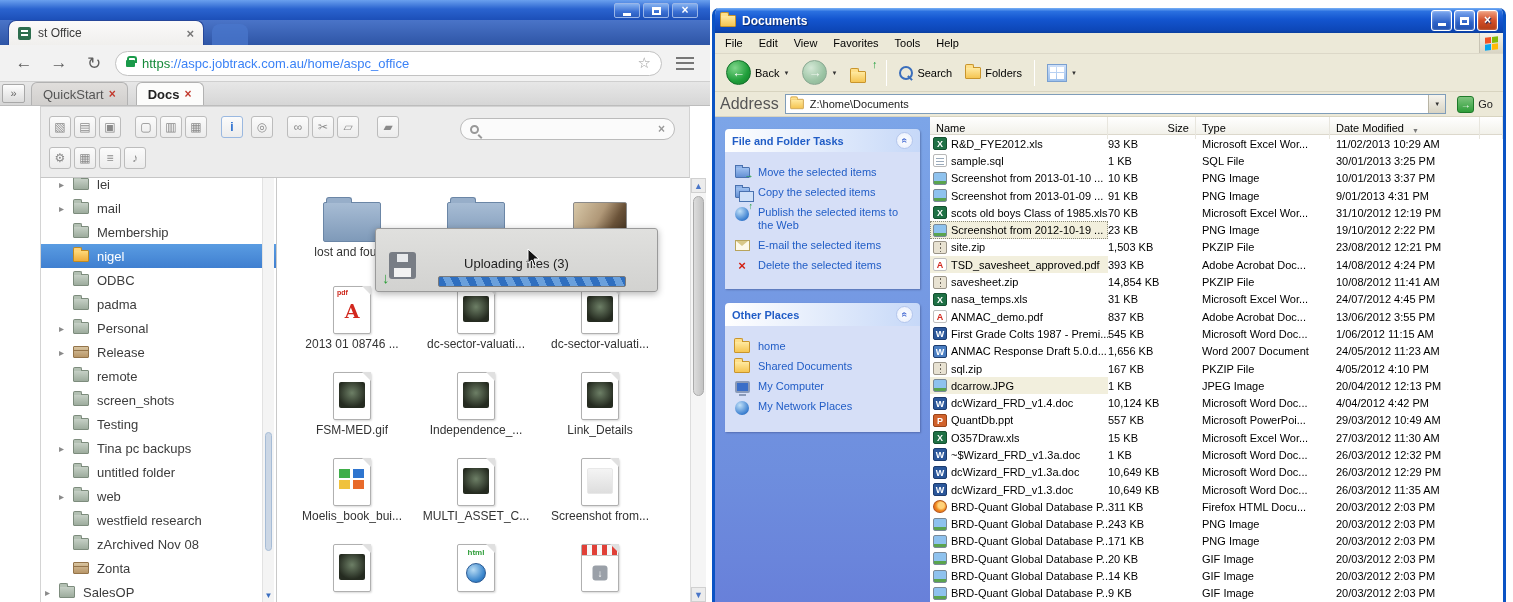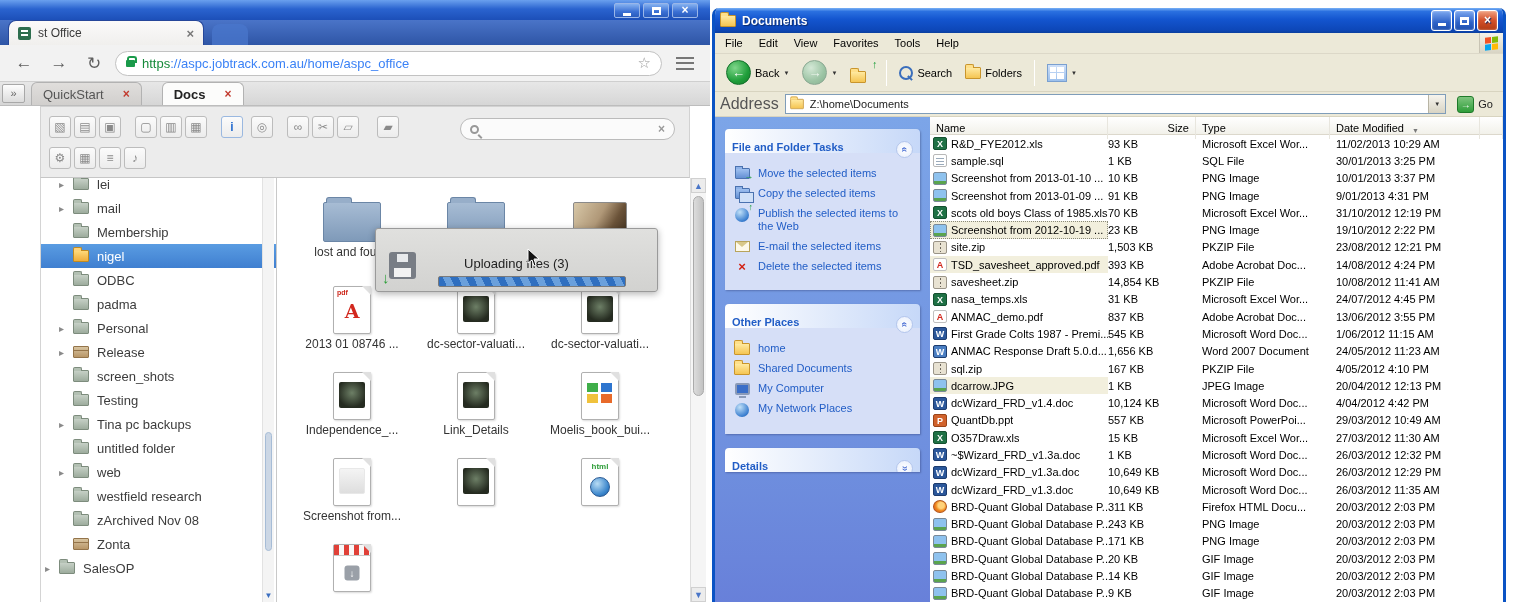--- a/index.html
+++ b/index.html
@@ -31,22 +31,22 @@
 .lock{width:9px;height:7px;background:#1a9a4a;border-radius:1px;position:relative;margin-right:7px;flex:0 0 9px}
 .lock::before{content:'';position:absolute;top:-4px;left:1px;width:6px;height:5px;border:2px solid #1a9a4a;border-bottom:none;border-radius:3px 3px 0 0}
 .scheme{color:#168a3a}
 .urlrest{color:#3b82f6;white-space:nowrap;overflow:hidden}
 .star{margin-left:auto;color:#9a9a9a;font-size:15px}
 .hamb{display:inline-block;width:18px;height:13px;border-top:2px solid #777;border-bottom:2px solid #777;position:relative;margin:0 16px 0 8px}
 .hamb::after{content:'';position:absolute;left:0;right:0;top:3.5px;height:2px;background:#777}
 .pagetabs{height:24px;background:linear-gradient(#e7e7e7,#d6d6d6);border-bottom:1px solid #bdbdbd;display:flex;align-items:flex-end;padding-left:2px}
 .ovf{width:23px;height:19px;margin:0 6px 2px 0;background:linear-gradient(#fdfdfd,#dcdcdc);border:1px solid #a8a8a8;border-radius:2px;
   color:#666;font-size:11px;text-align:center;line-height:17px}
-.ptab{height:23px;display:flex;align-items:center;gap:19px;padding:0 11px;border:1px solid #b2b2b2;border-bottom:none;
-  border-radius:6px 6px 0 0;background:linear-gradient(#e0dedc,#d1cfcd);font-size:13px;color:#555;margin-right:20px}
+.ptab{height:23px;display:flex;align-items:center;gap:5px;padding:0 11px;border:1px solid #b2b2b2;border-bottom:none;
+  border-radius:6px 6px 0 0;background:linear-gradient(#e0dedc,#d1cfcd);font-size:13px;color:#555;margin-right:8px}
 .ptab.active{background:#fcfcfb;color:#222;font-weight:bold}
 .ptab .px{color:#c23a2e;font-weight:bold;font-size:12px}
 .app-toolbar{position:absolute;left:40px;top:106px;width:650px;height:72px;background:#ececec;border:1px solid #d2d2d2;border-bottom:1px solid #c6c6c6}
 .tbrow{position:absolute;left:8px;display:flex;align-items:center}
 #tb-row1{top:9px}
 #tb-row2{top:40px}
 .tbtn{width:22px;height:22px;border:1px solid #bcbcbc;border-radius:3px;background:linear-gradient(#fbfbfb,#ececec);
   color:#8a8a8a;font-size:12px;display:flex;align-items:center;justify-content:center;margin-right:3px}
 .tbtn.info{color:#2a6fd0;font-weight:bold;border-color:#9ab8e0}
 .searchbox{position:absolute;right:14px;top:11px;width:215px;height:22px;border:1px solid #bbb;border-radius:11px;background:#fbfbfb;
@@ -147,22 +147,22 @@
 .views i{background:#fff;display:block}
 .xp-addr{height:25px;background:#ece9d8;display:flex;align-items:center;padding:0 5px;gap:6px;border-bottom:1px solid #d8d4c0}
 .alabel{font-size:16px;color:#555}
 .abox{flex:1;height:20px;background:#fff;border:1px solid #7f9db9;display:flex;align-items:center;padding-left:3px;gap:5px;font-size:11px}
 .abox .dd{margin-left:auto;width:17px;height:18px;background:linear-gradient(#f6f4ee,#d8d4c4);border-left:1px solid #b8b4a4;text-align:center;font-size:6px;color:#333;line-height:18px}
 .gobtn{display:flex;align-items:center;gap:4px;padding:0 5px;font-size:11px}
 .gocirc{width:17px;height:17px;border-radius:3px;background:linear-gradient(#7ec47e,#2f9e3a);border:1px solid #1f7a2a;color:#fff;font-size:10px;line-height:15px;text-align:center;font-weight:bold}
 .xp-body{position:absolute;top:109px;left:0;right:0;bottom:0;display:flex}
 .tpane{width:215px;background:linear-gradient(180deg,#7ca5e8 0%,#6e8ede 60%,#6375d6 100%);padding:12px 10px;overflow:hidden;flex:0 0 215px}
 .tbox{margin-bottom:14px;border-radius:4px 4px 0 0;overflow:hidden;box-shadow:1px 1px 2px rgba(0,0,40,.25)}
-.tbox-h{height:23px;background:linear-gradient(90deg,#ffffff,#c6d8f8);display:flex;justify-content:space-between;
-  padding:12px 7px;color:#215dc6;font-weight:bold;font-size:11px}
+.tbox-h{height:23px;background:linear-gradient(90deg,#ffffff,#c6d8f8);display:flex;align-items:center;justify-content:space-between;
+  padding:0 7px;color:#215dc6;font-weight:bold;font-size:11px}
 .chev{width:17px;height:17px;border-radius:50%;background:radial-gradient(#ffffff,#e6edfc);border:1px solid #b4c6ec;color:#4a6fd4;
   display:flex;align-items:center;justify-content:center;font-size:10px;font-weight:bold}
 .chev i{display:inline-block;transform:rotate(90deg)}
 .chev.down i{transform:rotate(-90deg)}
 .tbox-b{background:#d6dff7;padding:7px 8px 10px}
 .tlink{display:flex;align-items:flex-start;gap:7px;margin:7px 0;color:#215dc6;font-size:11px;line-height:13px;cursor:pointer}
 .picon{width:18px;flex:0 0 18px;display:flex;justify-content:center;padding-top:1px}
 .sfold{width:15px;height:11px;display:inline-block;position:relative;border-radius:1px;background:linear-gradient(#9ec0f0,#6490d4);border:1px solid #4a72b0}
 .sfold::before{content:'';position:absolute;top:-3px;left:-1px;width:6px;height:2px;background:#8eb2e8;border:1px solid #4a72b0;border-bottom:none}
 .sfold.cp2::after{content:'';position:absolute;left:3px;top:3px;width:13px;height:9px;border:1px solid #4a72b0;background:#cfe0f8}
@@ -313,20 +313,25 @@
           <span class="tlabel">Personal</span>
         </div>
         <div class="trow">
           <span class="arr">▸</span>
           <span class="ticon archive"></span>
           <span class="tlabel">Release</span>
         </div>
         <div class="trow">
           <span class="arr"></span>
           <span class="ticon folder"></span>
+          <span class="tlabel">remote</span>
+        </div>
+        <div class="trow">
+          <span class="arr"></span>
+          <span class="ticon folder"></span>
           <span class="tlabel">screen_shots</span>
         </div>
         <div class="trow">
           <span class="arr"></span>
           <span class="ticon folder"></span>
           <span class="tlabel">Testing</span>
         </div>
         <div class="trow">
           <span class="arr">▸</span>
           <span class="ticon folder"></span>
@@ -412,40 +417,56 @@
             </span>
           </span>
           <div class="flabel">dc-sector-valuati...</div>
         </div>
         <div class="fcell">
           <span class="iconbox">
             <span class="bpage">
               <i class="bthumb"></i>
             </span>
           </span>
+          <div class="flabel">FSM-MED.gif</div>
+        </div>
+        <div class="fcell">
+          <span class="iconbox">
+            <span class="bpage">
+              <i class="bthumb"></i>
+            </span>
+          </span>
           <div class="flabel">Independence_...</div>
         </div>
         <div class="fcell">
           <span class="iconbox">
             <span class="bpage">
               <i class="bthumb"></i>
             </span>
           </span>
           <div class="flabel">Link_Details</div>
         </div>
         <div class="fcell">
           <span class="iconbox">
             <span class="bpage">
               <i class="sq g"></i>
               <i class="sq b"></i>
               <i class="sq y"></i>
               <i class="sq o"></i>
             </span>
           </span>
           <div class="flabel">Moelis_book_bui...</div>
+        </div>
+        <div class="fcell">
+          <span class="iconbox">
+            <span class="bpage">
+              <i class="bthumb"></i>
+            </span>
+          </span>
+          <div class="flabel">MULTI_ASSET_C...</div>
         </div>
         <div class="fcell">
           <span class="iconbox">
             <span class="bpage">
               <i class="bthumb lt"></i>
             </span>
           </span>
           <div class="flabel">Screenshot from...</div>
         </div>
         <div class="fcell">
@@ -647,28 +668,20 @@
               <span class="tlabel2">My Computer</span>
             </div>
             <div class="tlink">
               <span class="picon">
                 <span class="globe-s"></span>
               </span>
               <span class="tlabel2">My Network Places</span>
             </div>
           </div>
       </div>
-      <div class="tbox">
-        <div class="tbox-h">
-          <span>Details</span>
-          <span class="chev down">
-              <i>«</i>
-            </span>
-        </div>
-      </div>
     </div>
     <div class="flist">
       <div class="lhead">
         <div class="hcell">
             <span>Name</span>
           </div>
         <div class="hcell size">
             <span>Size</span>
           </div>
         <div class="hcell">

